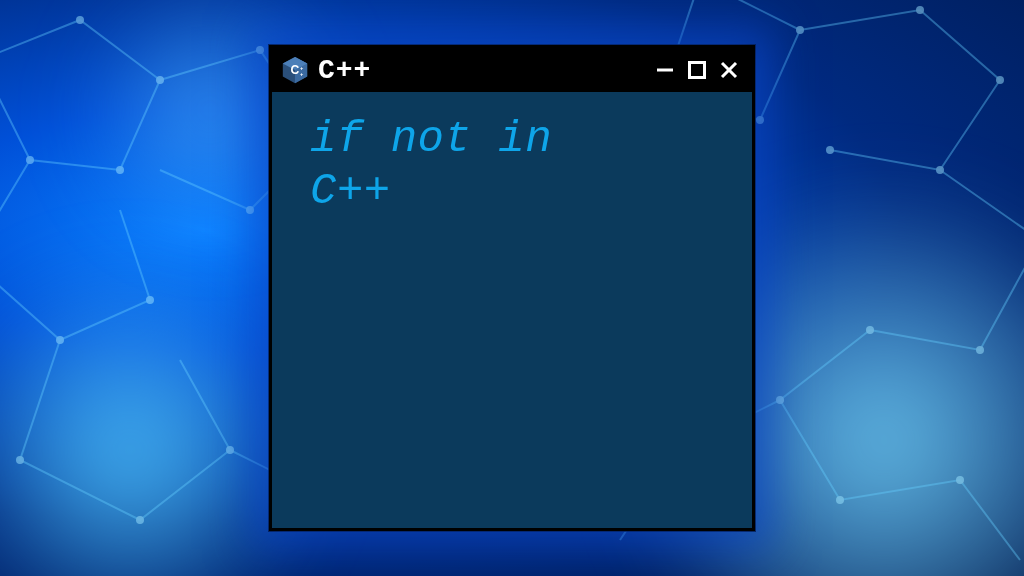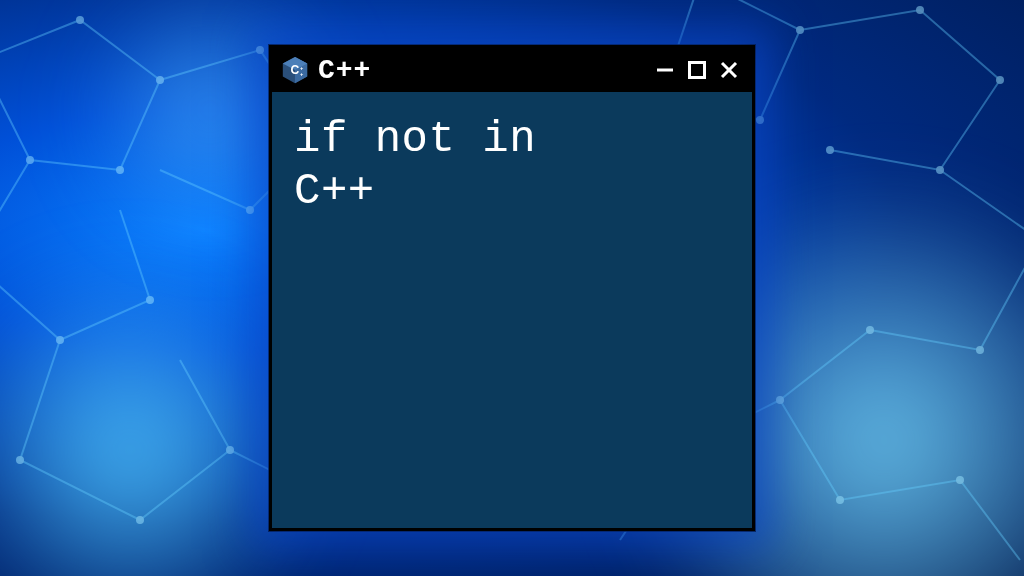--- a/index.html
+++ b/index.html
@@ -82,27 +82,28 @@
       display: flex;
       align-items: center;
       justify-content: center;
       color: #fff;
       cursor: pointer;
     }
     .win-btn svg { display: block; }
 
     .content {
       flex: 1;
-      padding: 22px 22px;
-      color: #ffffff;
+      padding: 22px 38px;
+      color: #0ea5e9;
       font-family: 'Consolas', 'Courier New', monospace;
       font-size: 44px;
       line-height: 1.18;
       letter-spacing: 0.5px;
       white-space: pre;
+      font-style: italic;
     }
   </style>
 </head>
 <body>
 
 <div class="bg-overlay">
   <div class="flare flare1"></div>
   <div class="flare flare2"></div>
   <div class="flare flare3"></div>
   <svg viewBox="0 0 1024 576" preserveAspectRatio="none">

